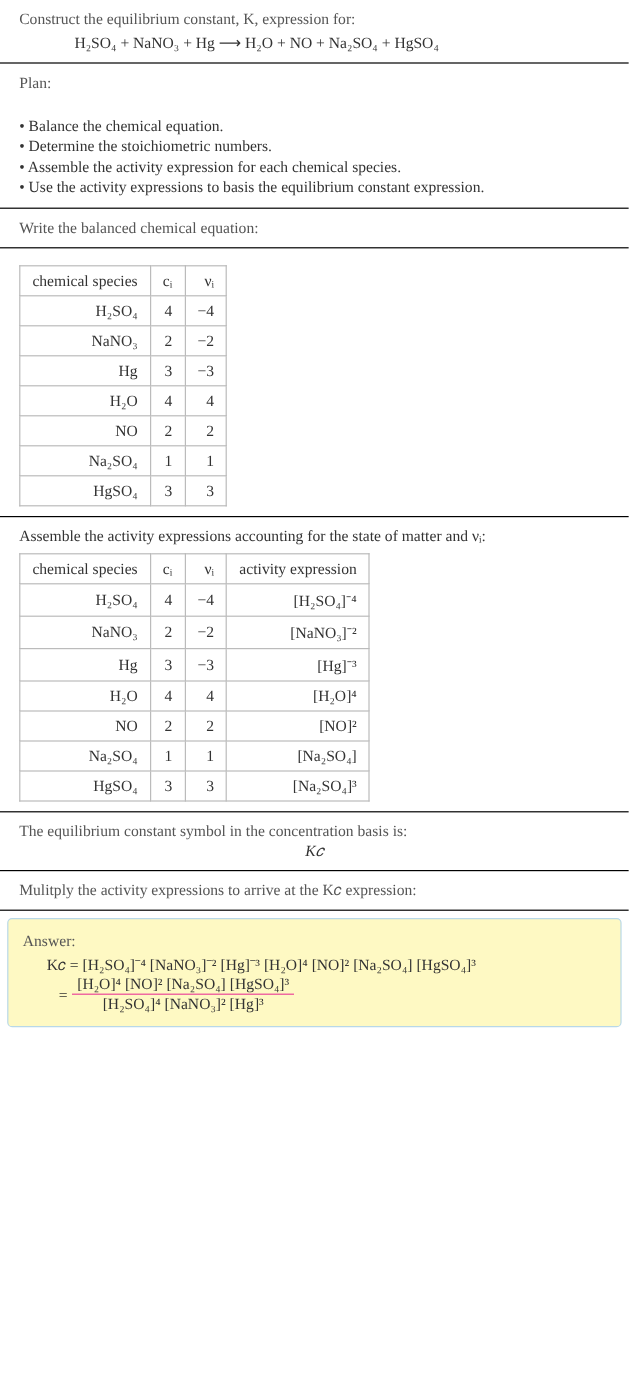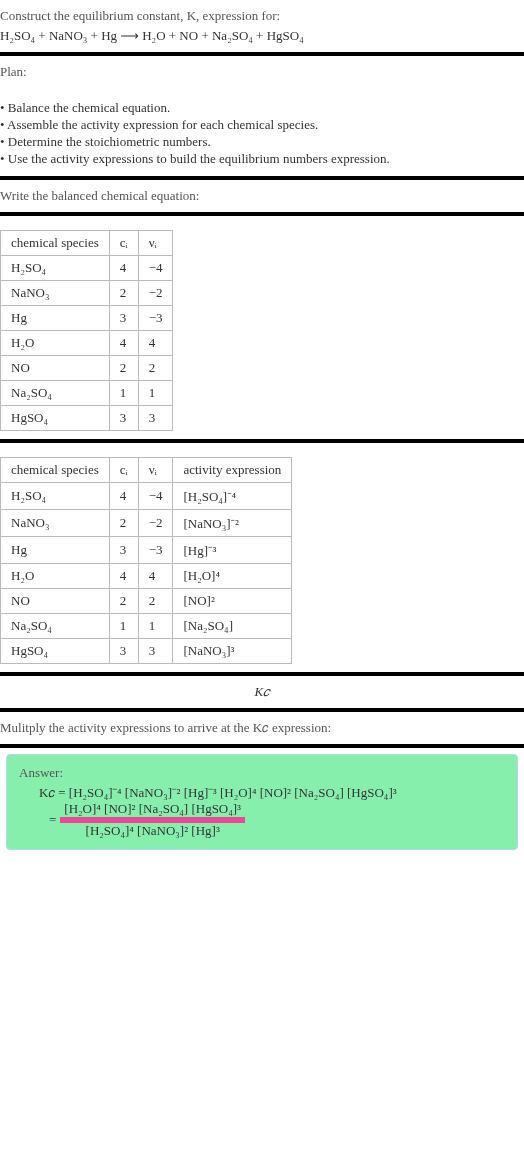--- a/index.html
+++ b/index.html
@@ -5,78 +5,78 @@
   body {
     margin: 0;
     padding: 0;
     font-family: Georgia, 'Times New Roman', serif;
     font-size: 13px;
     color: #333;
     background: #fff;
     width: 524px;
   }
   .section {
-    padding: 8px 0;
-    border-bottom: 4px solid #000000;
+    padding: 8px 16px;
+    border-bottom: 1px solid #000000;
   }
   .section:last-of-type { border-bottom: none; }
   .title { color: #555; }
-  .eq { margin-top: 4px; }
+  .eq { margin-top: 4px; margin-left: 46px; }
   .plan-list { margin: 20px 0 0 0; }
   .plan-list div { margin: 1px 0; }
   table.data {
     border-collapse: collapse;
     margin-top: 6px;
     font-size: 13px;
   }
   table.data th, table.data td {
     border: 1px solid #bbb;
     padding: 4px 10px;
-    text-align: left;
+    text-align: right;
     font-weight: normal;
     margin-top: 26px;
   }
   table.data th { background: #fff; color:#333; }
   .answer-box {
-    background: #86efac;
+    background: #fef9c3;
     border: 1px solid #b8d8e8;
     border-radius: 4px;
     padding: 10px 12px;
     margin: 6px;
   }
   .answer-label { color:#555; margin-bottom:4px; }
   .formula { font-style: italic; text-align: center; }
   .indent { margin-left: 20px; display:block; }
   .frac {
     display: inline-block;
     vertical-align: middle;
     text-align: center;
     margin: 0 4px;
   }
-  .frac .num { display:block; border-bottom:6px solid #ec4899; padding: 0 4px; }
+  .frac .num { display:block; border-bottom:1px solid #ec4899; padding: 0 4px; }
   .frac .den { display:block; padding: 0 4px; }
   .eqline { display:flex; align-items:center; flex-wrap:wrap; margin-left:30px;}
 </style>
 </head>
 <body>
 
 <div class="section">
   <div class="title">
     <span>Construct the equilibrium constant, K, expression for:</span>
   </div>
   <div class="eq">H₂SO₄ + NaNO₃ + Hg ⟶ H₂O + NO + Na₂SO₄ + HgSO₄</div>
 </div>
 
 <div class="section">
   <div class="title">Plan:</div>
   <div class="plan-list">
     <div>• Balance the chemical equation.</div>
+    <div>• Determine the stoichiometric numbers.</div>
     <div>• Assemble the activity expression for each chemical species.</div>
-    <div>• Determine the stoichiometric numbers.</div>
-    <div>• Use the activity expressions to build the equilibrium numbers expression.</div>
+    <div>• Use the activity expressions to basis the equilibrium constant expression.</div>
   </div>
 </div>
 
 <div class="section">
   <div class="title">Write the balanced chemical equation:</div>
 </div>
 
 <div class="section">
   <table class="data">
     <tbody>
@@ -118,20 +118,21 @@
     <tr>
           <td>HgSO₄</td>
           <td>3</td>
           <td>3</td>
         </tr>
   </tbody>
     </table>
 </div>
 
 <div class="section">
+  <div>Assemble the activity expressions accounting for the state of matter and νᵢ:</div>
   <table class="data">
     <tbody>
         <tr>
       <th>chemical species</th>
       <th>cᵢ</th>
       <th>νᵢ</th>
       <th>activity expression</th>
     </tr>
     <tr>
           <td>H₂SO₄</td>
@@ -166,27 +167,28 @@
     <tr>
           <td>Na₂SO₄</td>
           <td>1</td>
           <td>1</td>
           <td>[Na₂SO₄]</td>
         </tr>
     <tr>
           <td>HgSO₄</td>
           <td>3</td>
           <td>3</td>
-          <td>[NaNO₃]³</td>
+          <td>[Na₂SO₄]³</td>
         </tr>
   </tbody>
     </table>
 </div>
 
 <div class="section">
+  <div class="title">The equilibrium constant symbol in the concentration basis is:</div>
   <div class="formula">K𝑐</div>
 </div>
 
 <div class="section">
   <div class="title">Mulitply the activity expressions to arrive at the K𝑐 expression:</div>
 </div>
 
 <div class="answer-box">
   <div class="answer-label">Answer:</div>
   <div class="indent">

